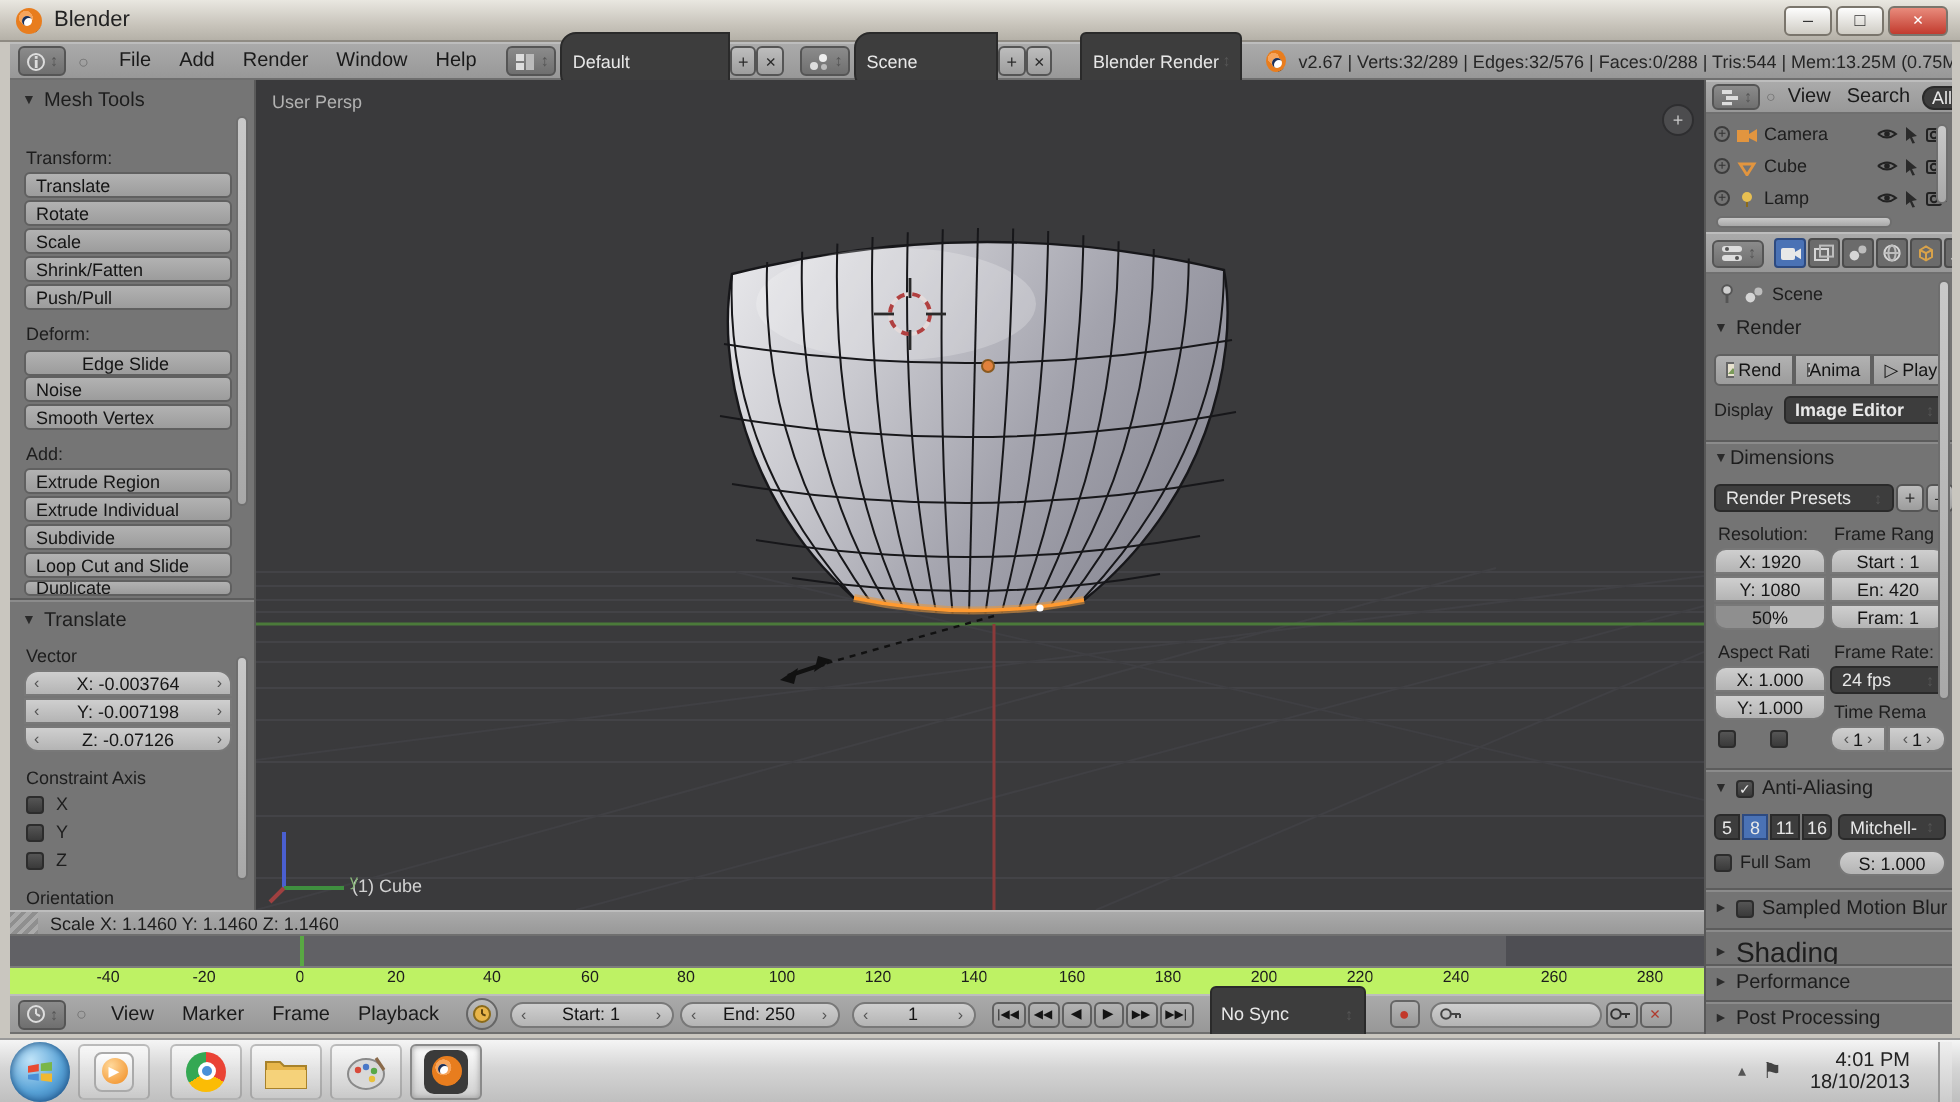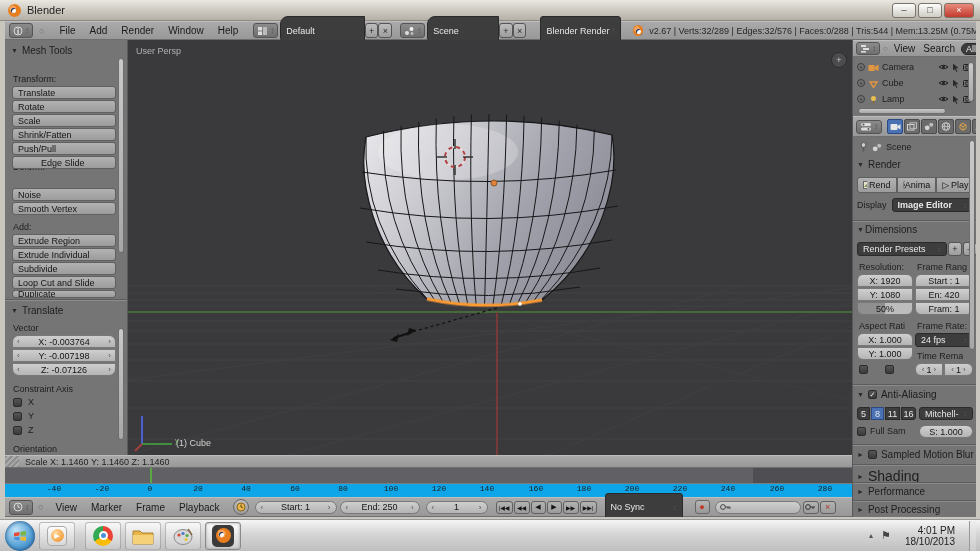--- a/index.html
+++ b/index.html
@@ -150,21 +150,21 @@
       <span>Scale</span>
     </div>
   <div class="abs btn" style="left:7px;top:88px;width:104px;">
       <span>Shrink/Fatten</span>
     </div>
   <div class="abs btn" style="left:7px;top:102px;width:104px;">
       <span>Push/Pull</span>
     </div>
 
   <span class="abs lbl" style="left:8px;top:122px;">Deform:</span>
-  <div class="abs btn" style="left:7px;top:116px;width:104px;padding-left:28px;">
+  <div class="abs btn" style="left:7px;top:135px;width:104px;padding-left:28px;">
       <span>Edge Slide</span>
     </div>
   <div class="abs btn" style="left:7px;top:148px;width:104px;">
       <span>Noise</span>
     </div>
   <div class="abs btn" style="left:7px;top:162px;width:104px;">
       <span>Smooth Vertex</span>
     </div>
 
   <span class="abs lbl" style="left:8px;top:182px;">Add:</span>
@@ -320,21 +320,21 @@
 
 <div class="abs uibar" style="left:5px;top:455px;width:847px;height:13px;display:flex;align-items:center;">
   <div style="width:14px;height:100%;background:repeating-linear-gradient(135deg,#8f8f8f 0 2px,#aaa 2px 4px);"></div>
   <span class="lbl" style="margin-left:6px;">Scale X: 1.1460   Y: 1.1460   Z: 1.1460</span>
 </div>
 
 <div class="abs" style="left:5px;top:468px;width:847px;height:49px;overflow:hidden;">
   <div class="abs" style="left:0;top:0;width:847px;height:15px;background:#616165;"></div>
   <div class="abs" style="left:748px;top:0;width:99px;height:15px;background:#4e4e53;"></div>
   <div class="abs" style="left:145px;top:0;width:2px;height:15px;background:#59a843;"></div>
-  <div class="abs" style="left:0;top:15px;width:847px;height:14px;background:#0ea5e9;border-top:1px solid #7c7c7c;font-family:Liberation Mono, monospace;">
+  <div class="abs" style="left:0;top:15px;width:847px;height:14px;background:#bef264;border-top:1px solid #7c7c7c;">
     <span class="abs lbl" style="left:49px;font-size:8px;transform:translateX(-50%);">-40</span>
     <span class="abs lbl" style="left:97px;font-size:8px;transform:translateX(-50%);">-20</span>
     <span class="abs lbl" style="left:145px;font-size:8px;transform:translateX(-50%);">0</span>
     <span class="abs lbl" style="left:193px;font-size:8px;transform:translateX(-50%);">20</span>
     <span class="abs lbl" style="left:241px;font-size:8px;transform:translateX(-50%);">40</span>
     <span class="abs lbl" style="left:290px;font-size:8px;transform:translateX(-50%);">60</span>
     <span class="abs lbl" style="left:338px;font-size:8px;transform:translateX(-50%);">80</span>
     <span class="abs lbl" style="left:386px;font-size:8px;transform:translateX(-50%);">100</span>
     <span class="abs lbl" style="left:434px;font-size:8px;transform:translateX(-50%);">120</span>
     <span class="abs lbl" style="left:482px;font-size:8px;transform:translateX(-50%);">140</span>

